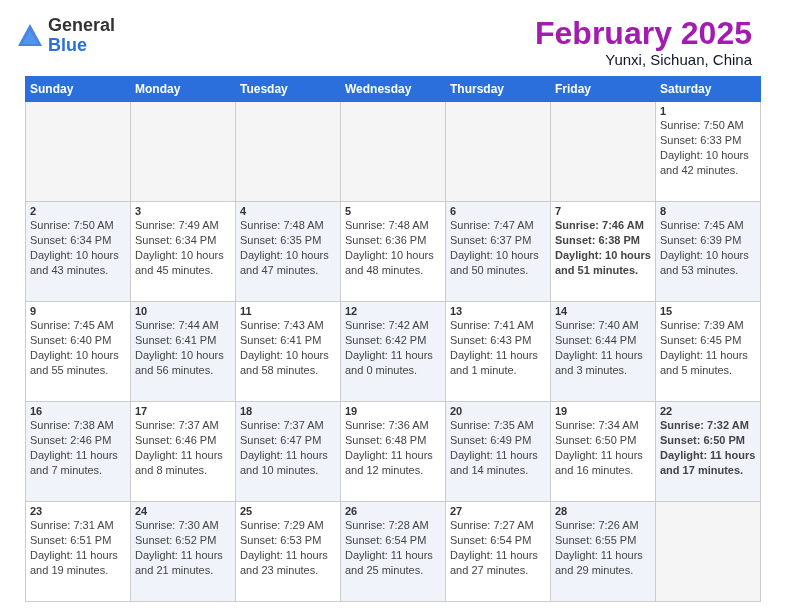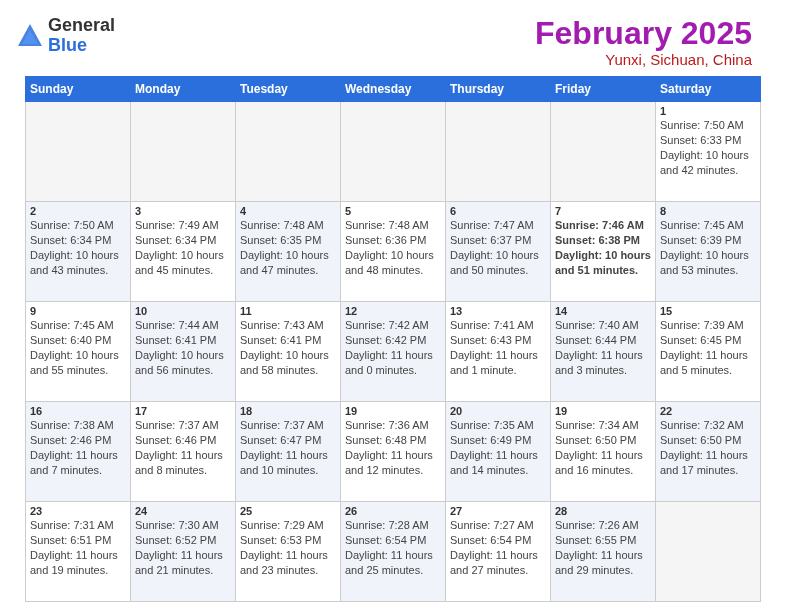--- a/index.html
+++ b/index.html
@@ -43,21 +43,21 @@
       text-align: right;
     }
     .month-title {
       font-size: 32px;
       font-weight: bold;
       color: #a21caf;
       line-height: 1.1;
     }
     .location {
       font-size: 15px;
-      color: #b91c1c;
+      color: #0f172a;
     }
     .calendar {
       flex: 1;
       border: 1px solid #ccc;
       border-collapse: collapse;
       width: 100%;
       table-layout: fixed;
       margin-left: 9px;
     }
     .calendar th {
@@ -285,21 +285,21 @@
           </td>
           <td>
             <span class="day-num">19</span>
             <div class="day-info" style="white-space: pre-line;">Sunrise: 7:34 AM
 Sunset: 6:50 PM
 Daylight: 11 hours
 and 16 minutes.</div>
           </td>
           <td class="shade">
             <span class="day-num">22</span>
-            <div class="day-info" style="white-space: pre-line;">Sunrise: 7:32 AM
+            <div class="day-info" style="white-space: pre-line; font-weight: bold;">Sunrise: 7:32 AM
 Sunset: 6:50 PM
 Daylight: 11 hours
 and 17 minutes.</div>
           </td>
         </tr>
         <tr>
           <td>
             <span class="day-num">23</span>
             <div class="day-info" style="white-space: pre-line;">Sunrise: 7:31 AM
 Sunset: 6:51 PM

